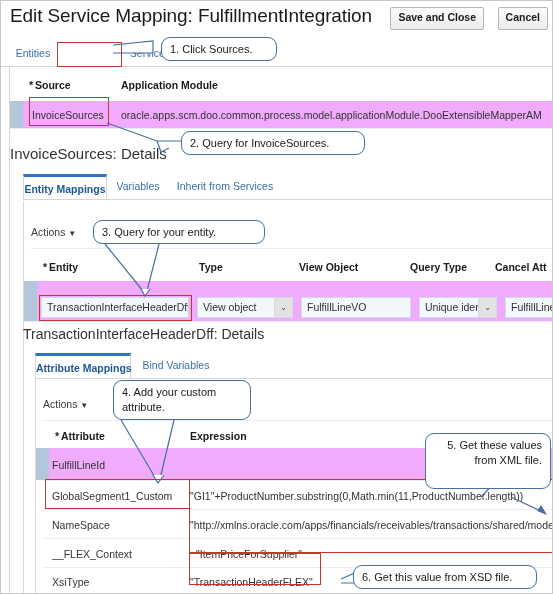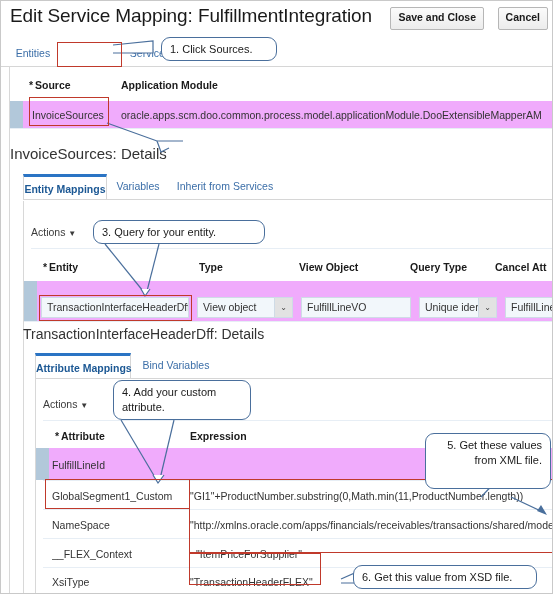--- a/index.html
+++ b/index.html
@@ -358,18 +358,19 @@
   </svg>
 
   <div class="redbox" style="left:56px; top:41px; width:65px; height:25px;"></div>
   <div class="redbox" style="left:28px; top:96px; width:80px; height:29px;"></div>
   <div class="redbox" style="left:38px; top:294px; width:153px; height:26px;"></div>
   <div class="redbox" style="left:44px; top:478px; width:145px; height:30px;"></div>
   <div class="redbox" style="left:188px; top:478px; width:365px; height:74px;"></div>
   <div class="redbox" style="left:188px; top:552px; width:132px; height:32px;"></div>
 
   <div class="callout" style="left:160px; top:36px; width:116px; height:24px;">1. Click Sources.</div>
+  <div class="callout" style="left:180px; top:130px; width:184px; height:24px;">2. Query for InvoiceSources.</div>
   <div class="callout" style="left:92px; top:219px; width:172px; height:24px;">3. Query for your entity.</div>
   <div class="callout" style="left:112px; top:379px; width:138px; height:40px;">4. Add your custom attribute.</div>
   <div class="callout" style="left:424px; top:432px; width:126px; height:56px;text-align:right;">5. Get these values from XML file.</div>
   <div class="callout" style="left:352px; top:564px; width:184px; height:24px;">6. Get this value from XSD file.</div>
 
 </div>
 
 </body></html>

